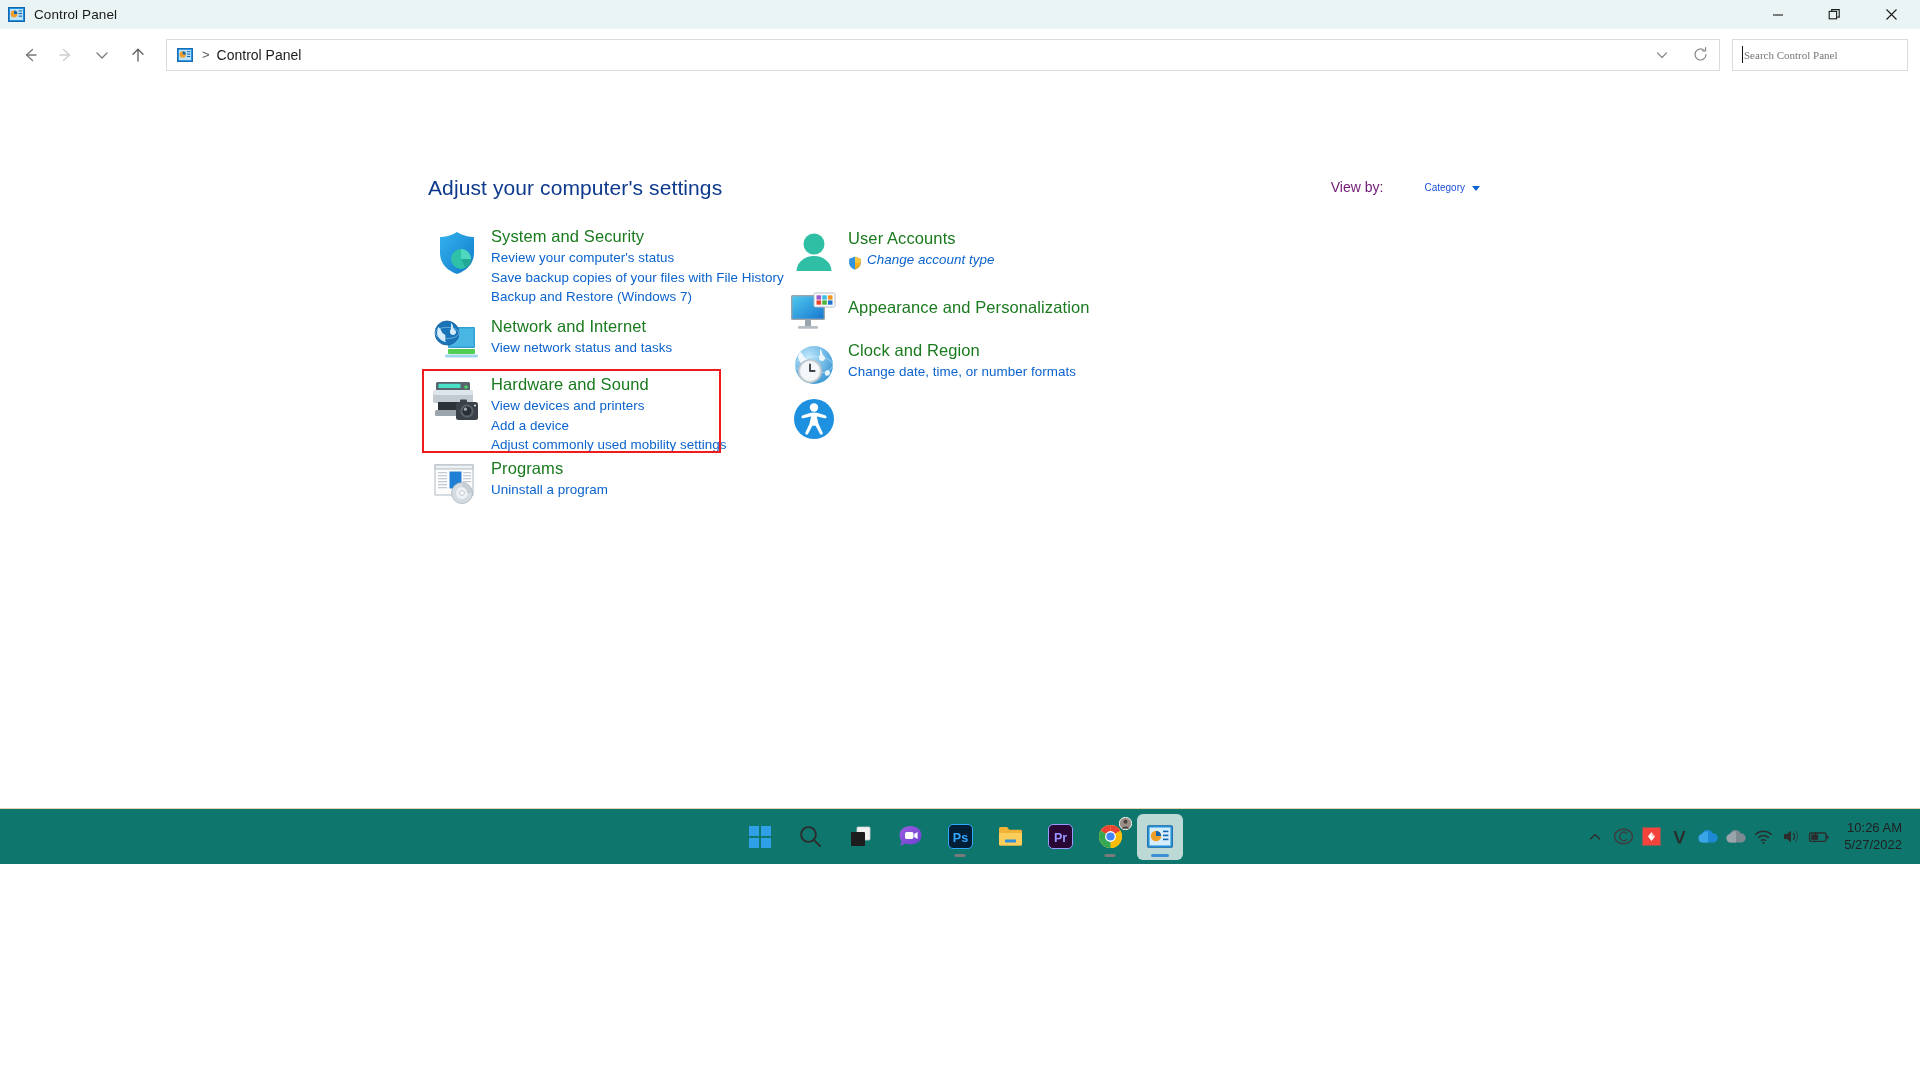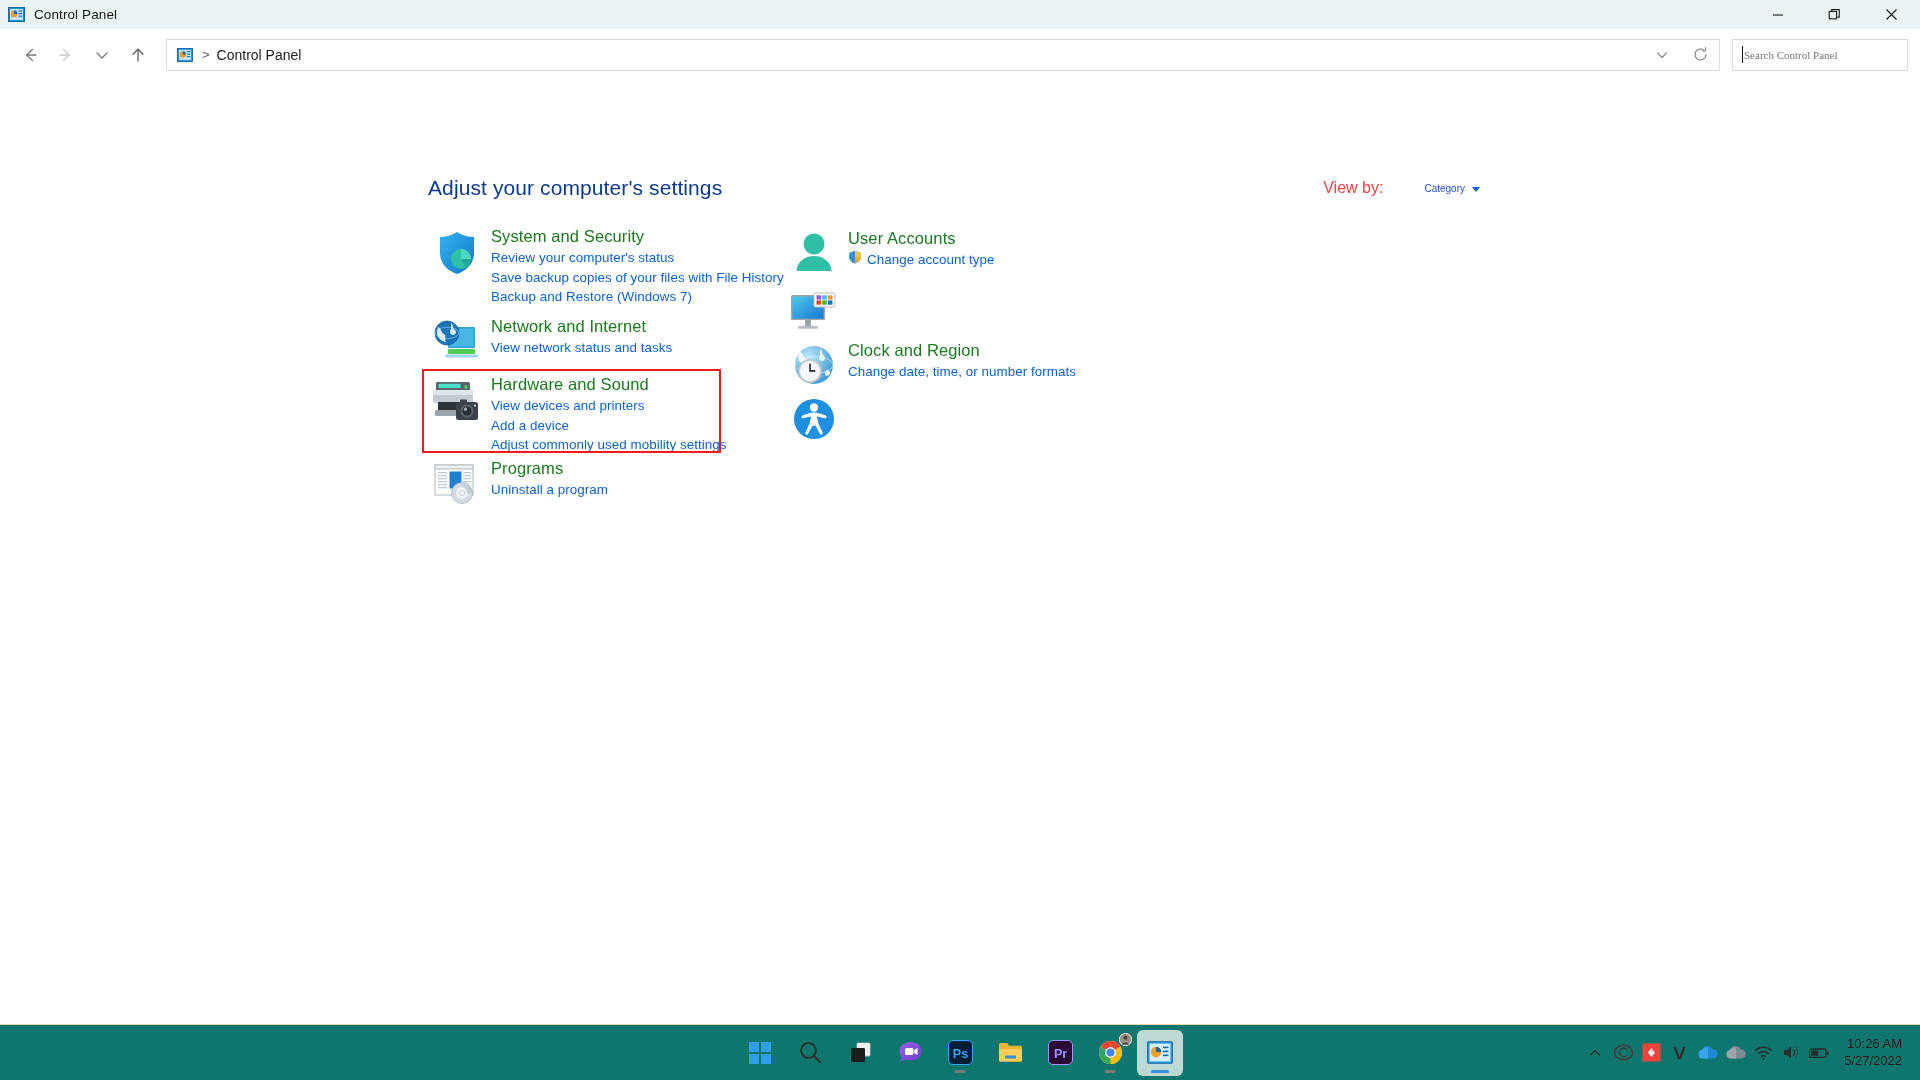--- a/index.html
+++ b/index.html
@@ -2,21 +2,21 @@
 <html><head>
 <meta charset="utf-8">
 <style>
   * { box-sizing: border-box; margin: 0; padding: 0; }
   html, body {
     width: 1920px; height: 1080px;
     font-family: "Liberation Sans", sans-serif;
     overflow: hidden;
     background: #ffffff;
   }
-  .window { width: 1920px; height: 1080px; position: relative; display: flex; flex-direction: column; background:#fff; }
+  .window { width: 1920px; height: 864px; position: relative; display: flex; flex-direction: column; background:#fff; }
 
   
   .titlebar {
     height: 29px; background: #eaf4f4; display: flex; align-items: center;
     flex: 0 0 29px; position: relative;
   }
   .titlebar-icon { margin-left: 7px; width: 18px; height: 16px; display:flex; align-items:center; justify-content:center; }
   .titlebar-title { font-size: 13.5px; color: #1a1a1a; margin-left: 9px; letter-spacing: .1px; }
   .winbtns { position: absolute; right: 0; top: 0; height: 29px; display: flex; }
   .winbtn { width: 57px; height: 29px; display: flex; align-items: center; justify-content: center; }
@@ -36,30 +36,30 @@
   .search-caret { width:1px; height:17px; background:#111; }
   .search-input { flex:1; border:none; outline:none; font-size:11px; font-family:Liberation Serif, serif; background:transparent; padding-left:1px; }
 
   
   .content { flex: 1; background: #fff; position: relative; }
   .page-head {
     position:absolute; left: 428px; top: 96px;
     font-size: 21px; color: #0d3a8c; letter-spacing: .1px;
   }
   .viewby { position:absolute; right: 440px; top: 99px; display:flex; align-items:center; gap:9px; }
-  .viewby-label { font-size: 16px; color:#ef4444; }
+  .viewby-label { font-size: 14px; color:#701a75; }
   .viewby-val { font-size: 10px; color:#1d4ed8;margin-left:32px; }
   .viewby-caret { width:0;height:0;border-left:4.5px solid transparent;border-right:4.5px solid transparent;border-top:5px solid #0b63ce; margin-left:-2px; margin-top:2px;}
 
   .cat { display: flex; margin-bottom: 14px; }
   .cat-icon { width: 58px; min-width:58px; height: 52px; display:flex; align-items:flex-start; justify-content:center; padding-top:2px; }
   .cat-body { padding-left: 5px; }
   .cat-title { font-size: 16.5px; color: #1a7a1e; line-height: 1.28; margin-bottom: 1px; letter-spacing:.1px; }
   .cat-link { font-size: 13.4px; color: #0b63ce; line-height: 1.45; letter-spacing:.05px; }
-  .cat-link.with-shield { display:flex; align-items:flex-start; gap:5px; }
+  .cat-link.with-shield { display:flex; align-items:flex-end; gap:5px;font-style:italic; }
 
   
   #row-sys  { position:absolute; left:428px; top:146px; display:flex; }
   #row-net  { position:absolute; left:428px; top:236px; display:flex; }
   #row-hw   { position:absolute; left:428px; top:294px; display:flex; }
   #row-prog { position:absolute; left:428px; top:378px; display:flex; }
 
   #row-user { position:absolute; left:785px; top:148px; display:flex; }
   #row-app  { position:absolute; left:785px; top:208px; display:flex; }
   #row-clk  { position:absolute; left:785px; top:260px; display:flex; }
@@ -334,20 +334,23 @@
           <rect x="11" y="36" width="20" height="2.8" rx="1.2" fill="#b6bfc6"></rect>
           <rect x="27" y="3" width="21" height="14" rx="1.4" fill="#fdfdfd" stroke="#b7bfc6" stroke-width="1"></rect>
           <rect x="29.5" y="5.3" width="4.6" height="4.3" fill="#9b59d0"></rect>
           <rect x="35.2" y="5.3" width="4.6" height="4.3" fill="#3fbfe0"></rect>
           <rect x="40.9" y="5.3" width="4.6" height="4.3" fill="#f0941f"></rect>
           <rect x="29.5" y="10.4" width="4.6" height="4.3" fill="#e8442c"></rect>
           <rect x="35.2" y="10.4" width="4.6" height="4.3" fill="#4cb23c"></rect>
           <rect x="40.9" y="10.4" width="4.6" height="4.3" fill="#1e72cf"></rect>
         </svg>
       </div>
+      <div class="cat-body">
+        <div class="cat-title" style="margin-top:9px;">Appearance and Personalization</div>
+      </div>
     </div>
 
     <div id="row-clk" class="cat">
       <div class="cat-icon">
         <svg width="50" height="48" viewBox="0 0 50 48">
           <defs>
               <radialGradient id="gg" cx="0.35" cy="0.3" r="0.85">
             <stop offset="0" stop-color="#bfe8fb"></stop>
                 <stop offset="1" stop-color="#2a8fd0"></stop>
               </radialGradient>

